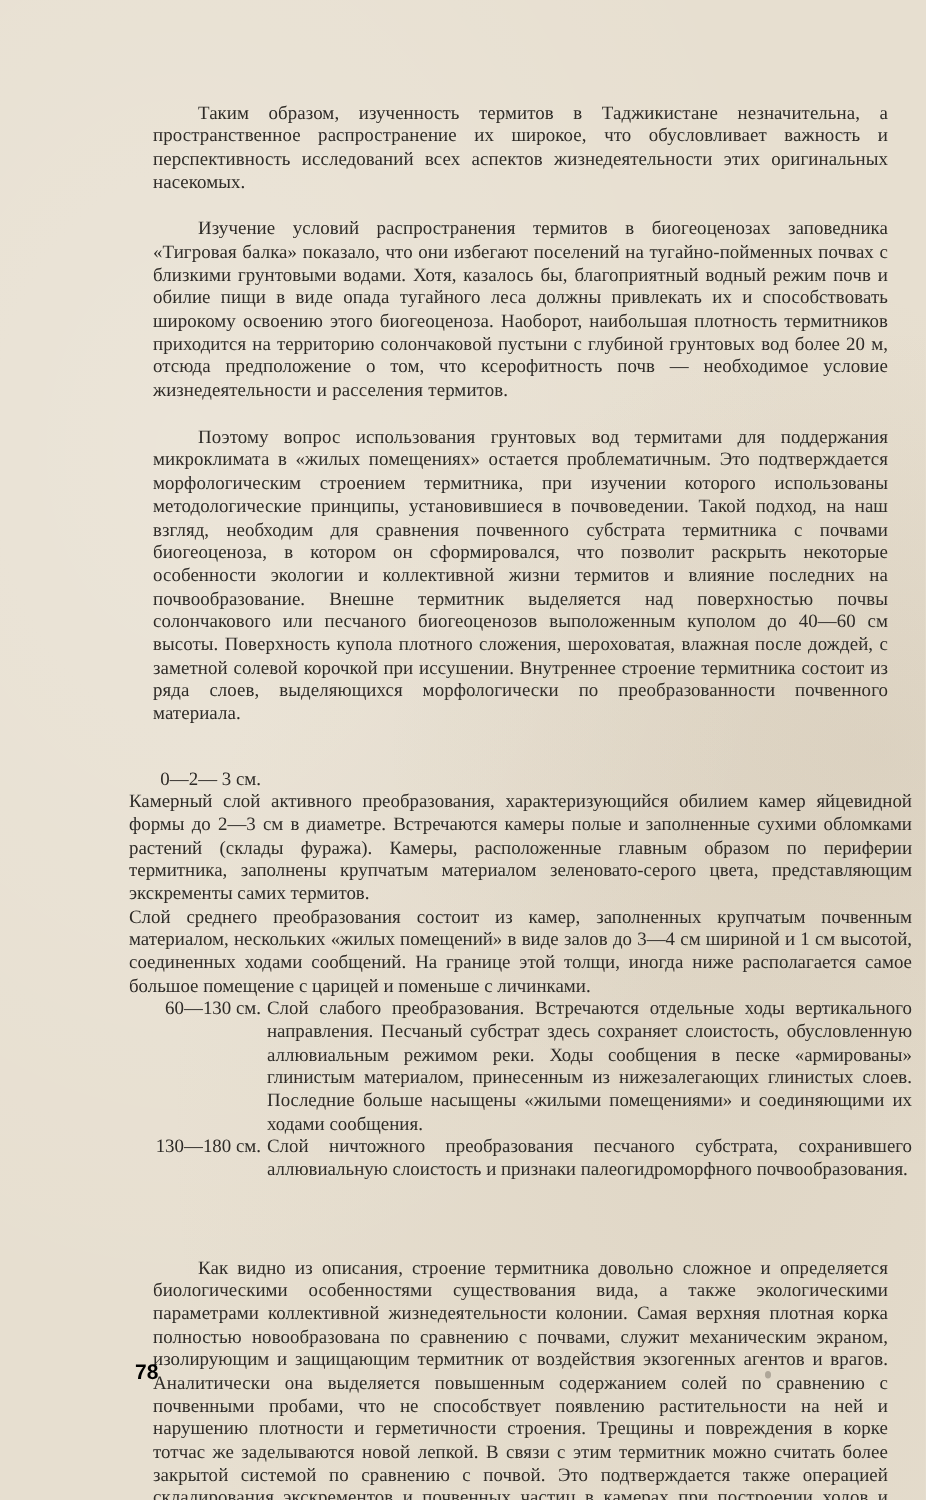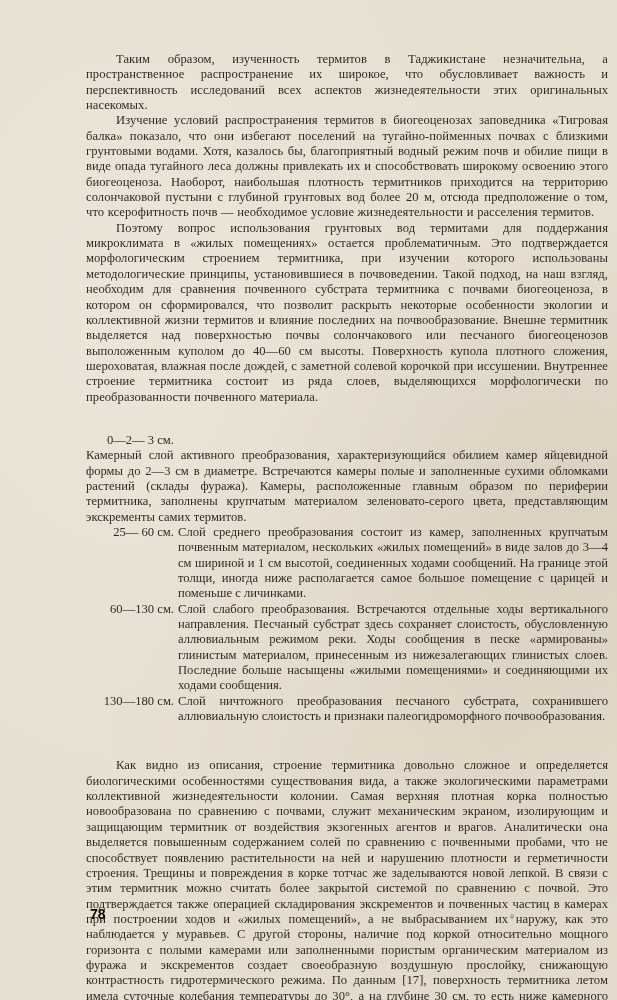--- a/index.html
+++ b/index.html
@@ -23,21 +23,21 @@
       position: absolute;
       left: 86px;
       top: 52px;
       width: 522px;
     }
     .para {
       font-size: 12.6px;
       line-height: 15.35px;
       text-align: justify;
       text-indent: 30px;
-      margin: 0;
+      margin: 16px;
       letter-spacing: 0.05px;
       word-spacing: 0.4px;
     }
     .para + .para { margin-top: 0; }
     .layers {
       margin-top: 28px;
       margin-bottom: 0;
     }
     .layer {
       display: flex;
@@ -87,21 +87,20 @@
   <p class="para">Поэтому вопрос использования грунтовых вод термитами для поддержания микроклимата в «жилых помещениях» остается проблематичным. Это подтверждается морфологическим строением термитника, при изучении которого использованы методологические принципы, установившиеся в почвоведении. Такой подход, на наш взгляд, необходим для сравнения почвенного субстрата термитника с почвами биогеоценоза, в котором он сформировался, что позволит раскрыть некоторые особенности экологии и коллективной жизни термитов и влияние последних на почвообразование. Внешне термитник выделяется над поверхностью почвы солончакового или песчаного биогеоценозов выположенным куполом до 40—60 см высоты. Поверхность купола плотного сложения, шероховатая, влажная после дождей, с заметной солевой корочкой при иссушении. Внутреннее строение термитника состоит из ряда слоев, выделяющихся морфологически по преобразованности почвенного материала.</p>
 
   <div class="layers">
     <div class="layer">
       <span class="layer-depth">0—2— 3 см.</span>
     </div>
     <div class="layer">
       <span class="layer-desc">Камерный слой активного преобразования, характеризующийся обилием камер яйцевидной формы до 2—3 см в диаметре. Встречаются камеры полые и заполненные сухими обломками растений (склады фуража). Камеры, расположенные главным образом по периферии термитника, заполнены крупчатым материалом зеленовато-серого цвета, представляющим экскременты самих термитов.</span>
     </div>
     <div class="layer">
-      <span class="layer-depth">25— 60 см.</span>
       <span class="layer-desc">Слой среднего преобразования состоит из камер, заполненных крупчатым почвенным материалом, нескольких «жилых помещений» в виде залов до 3—4 см шириной и 1 см высотой, соединенных ходами сообщений. На границе этой толщи, иногда ниже располагается самое большое помещение с царицей и поменьше с личинками.</span>
     </div>
     <div class="layer">
       <span class="layer-depth">60—130 см.</span>
       <span class="layer-desc">Слой слабого преобразования. Встречаются отдельные ходы вертикального направления. Песчаный субстрат здесь сохраняет слоистость, обусловленную аллювиальным режимом реки. Ходы сообщения в песке «армированы» глинистым материалом, принесенным из нижезалегающих глинистых слоев. Последние больше насыщены «жилыми помещениями» и соединяющими их ходами сообщения.</span>
     </div>
     <div class="layer">
       <span class="layer-depth">130—180 см.</span>
       <span class="layer-desc">Слой ничтожного преобразования песчаного субстрата, сохранившего аллювиальную слоистость и признаки палеогидроморфного почвообразования.</span>
     </div>

